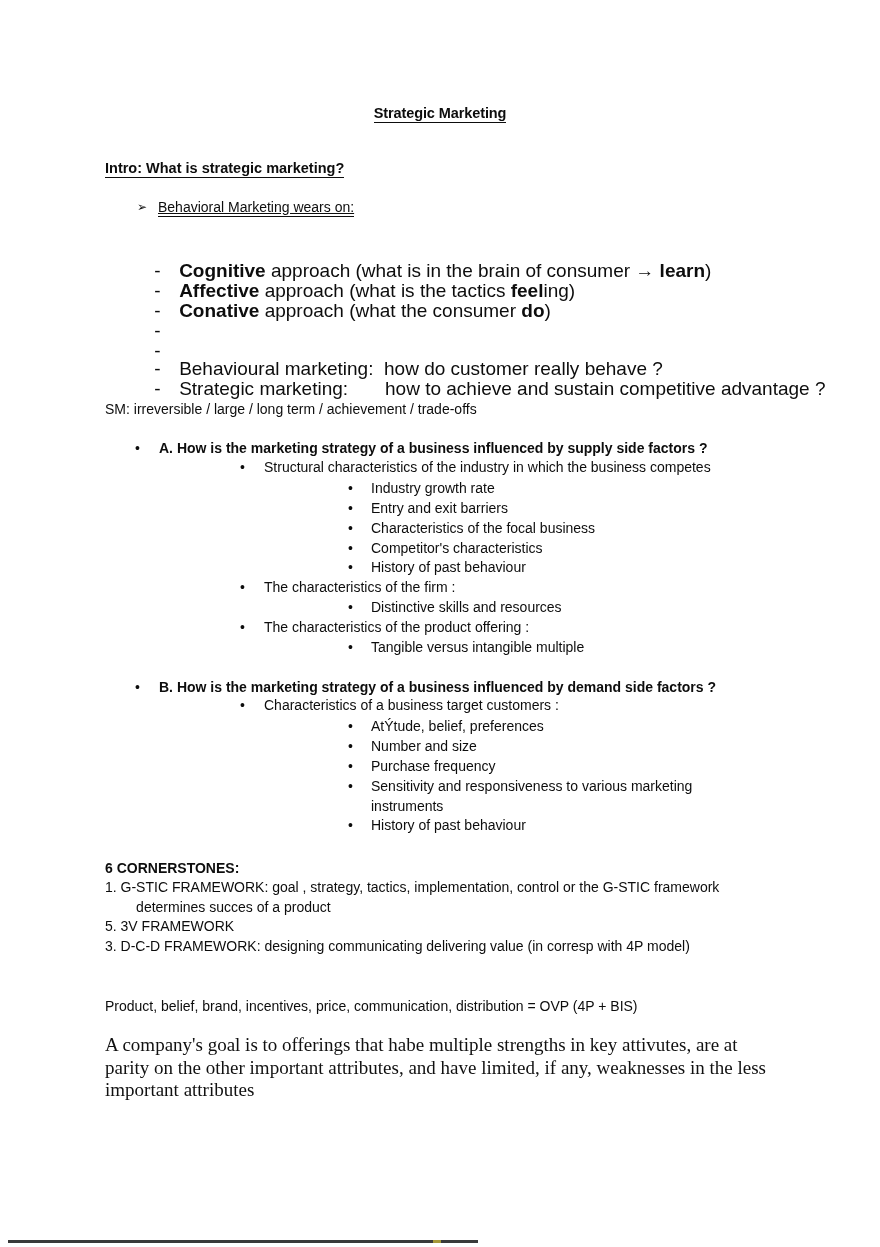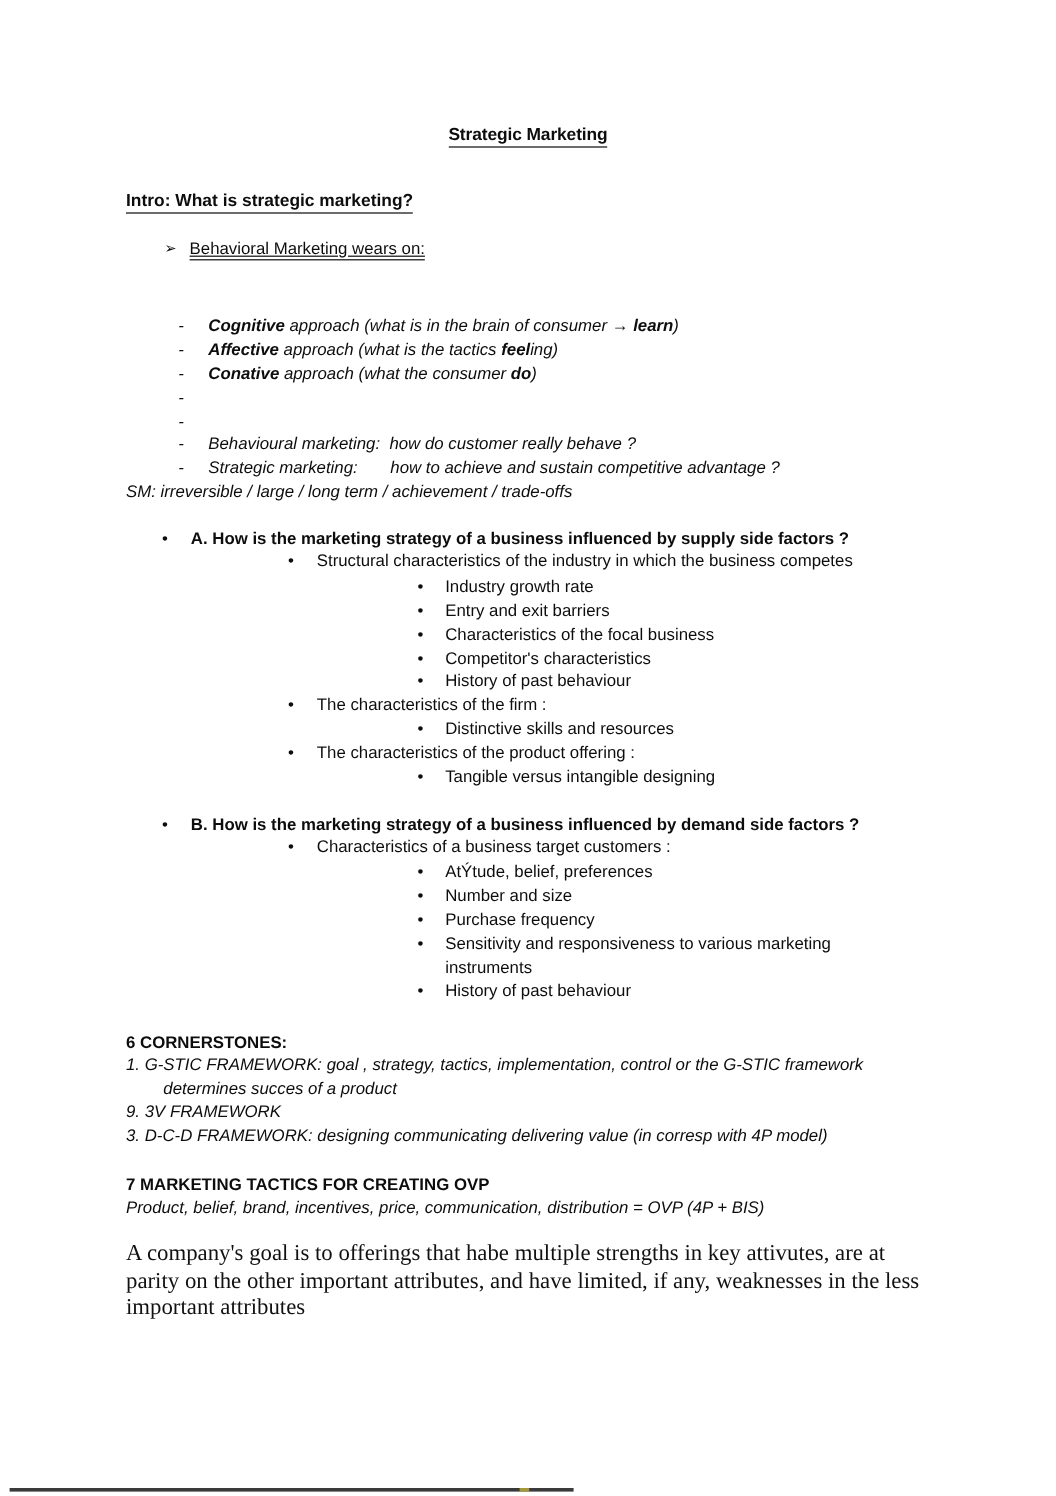--- a/index.html
+++ b/index.html
@@ -54,39 +54,37 @@
     left: 137px;
     font-size: 12px;
     line-height: 1;
   }
 
   
   .dash-row {
     position: absolute;
     left: 133px;
     width: 700px;
-    font-size: 14px;
+    font-size: 19px;
     line-height: 20px;
     white-space: pre;
-    font-style: italic;
   }
   .dash-row .dash {
     display: inline-block;
     width: 25px;
   }
   .dash-row b { font-weight: bold; }
 
   
   .plain {
     position: absolute;
     left: 105px;
     font-size: 14px;
     line-height: 20px;
     white-space: pre;
-    font-style: italic;
   }
 
   
   .bullet {
     position: absolute;
     font-size: 14px;
     line-height: 19.6px;
   }
   .bullet .dot {
     position: absolute;
@@ -232,21 +230,21 @@
     <span class="dot">•</span>
     <span class="txt">Distinctive skills and resources</span>
   </div>
 
   <div class="bullet lv2" style="top:618px;">
     <span class="dot">•</span>
     <span class="txt">The characteristics of the product offering :</span>
   </div>
   <div class="bullet lv3" style="top:638px;">
     <span class="dot">•</span>
-    <span class="txt">Tangible versus intangible designing</span>
+    <span class="txt">Tangible versus intangible multiple</span>
   </div>
 
   <div class="bullet lv1" style="top:678px;">
     <span class="dot">•</span>
     <span class="txt">B. How is the marketing strategy of a business influenced by demand side factors ?</span>
   </div>
   <div class="bullet lv2" style="top:696px;">
     <span class="dot">•</span>
     <span class="txt">Characteristics of a business target customers :</span>
   </div>
@@ -267,24 +265,23 @@
     <span class="txt">Sensitivity and responsiveness to various marketing instruments</span>
   </div>
   <div class="bullet lv3" style="top:816px;">
     <span class="dot">•</span>
     <span class="txt">History of past behaviour</span>
   </div>
 
   <div class="bold-line" style="top:858px;">6 CORNERSTONES:</div>
   <div class="plain" style="top:877px;">1. G-STIC FRAMEWORK: goal , strategy, tactics, implementation, control or the G-STIC framework</div>
   <div class="plain" style="top:897px;">        determines succes of a product</div>
-  <div class="plain" style="top:916px;">9. 3V FRAMEWORK</div>
+  <div class="plain" style="top:916px;">5. 3V FRAMEWORK</div>
   <div class="plain" style="top:936px;">3. D-C-D FRAMEWORK: designing communicating delivering value (in corresp with 4P model)</div>
 
-  <div class="bold-line" style="top:977px;">7 MARKETING TACTICS FOR CREATING OVP</div>
   <div class="plain" style="top:996px;">Product, belief, brand, incentives, price, communication, distribution = OVP (4P + BIS)</div>
 
   <div class="serif-para">A company's goal is to offerings that habe multiple strengths in key attivutes, are at parity on the other important attributes, and have limited, if any, weaknesses in the less important attributes</div>
 
   <div class="bottom-bar">
     <div class="tint"></div>
   </div>
 
 </div>
 

